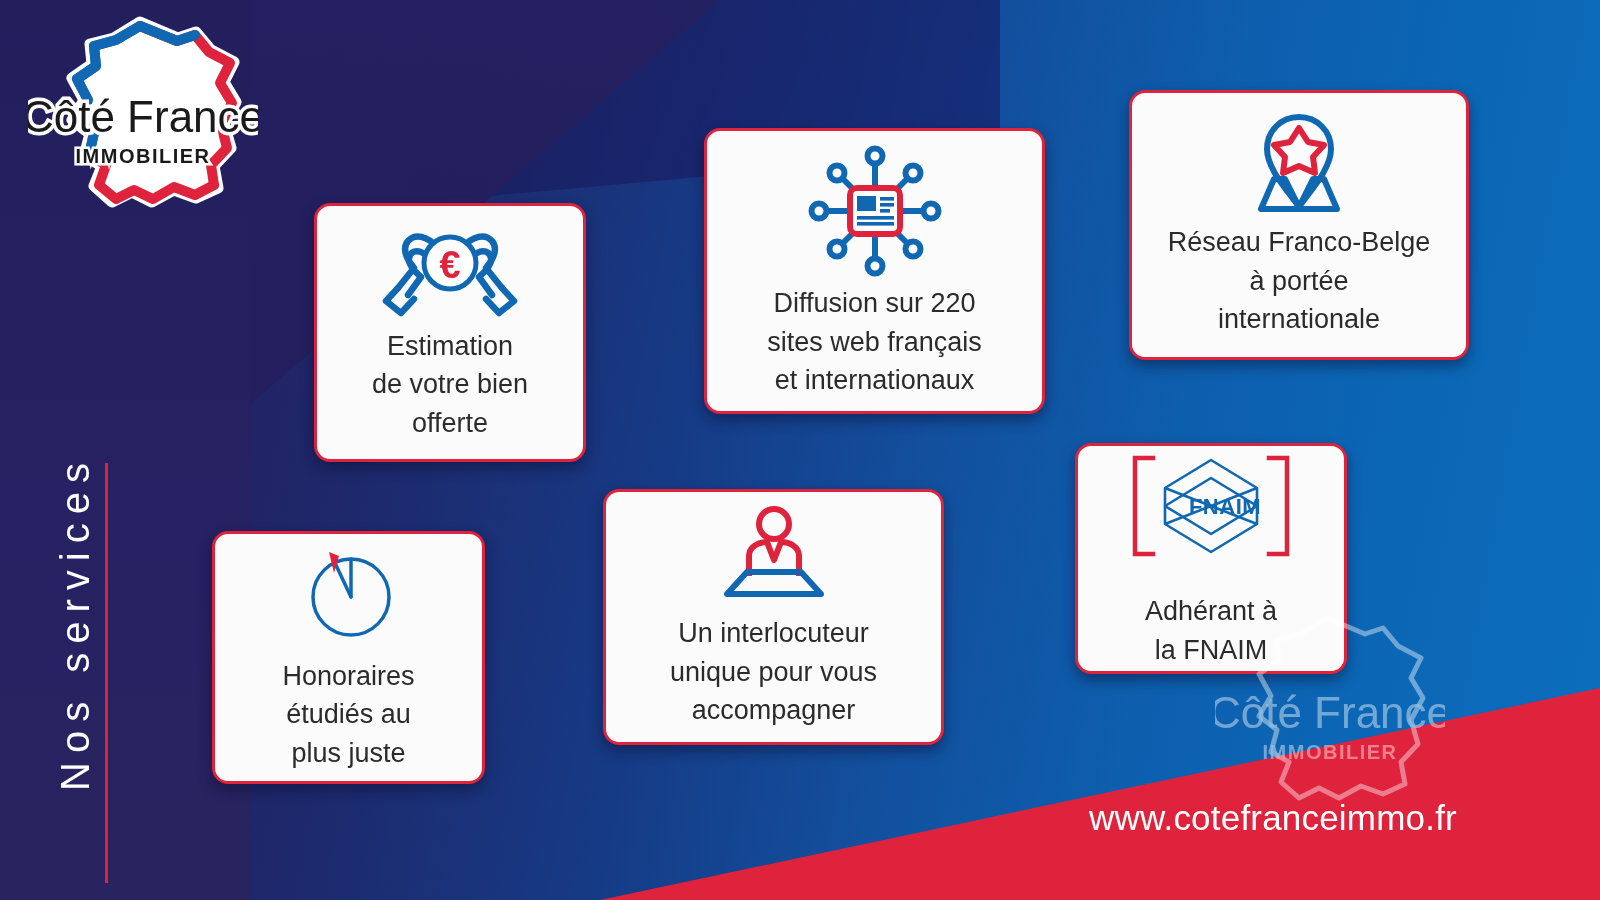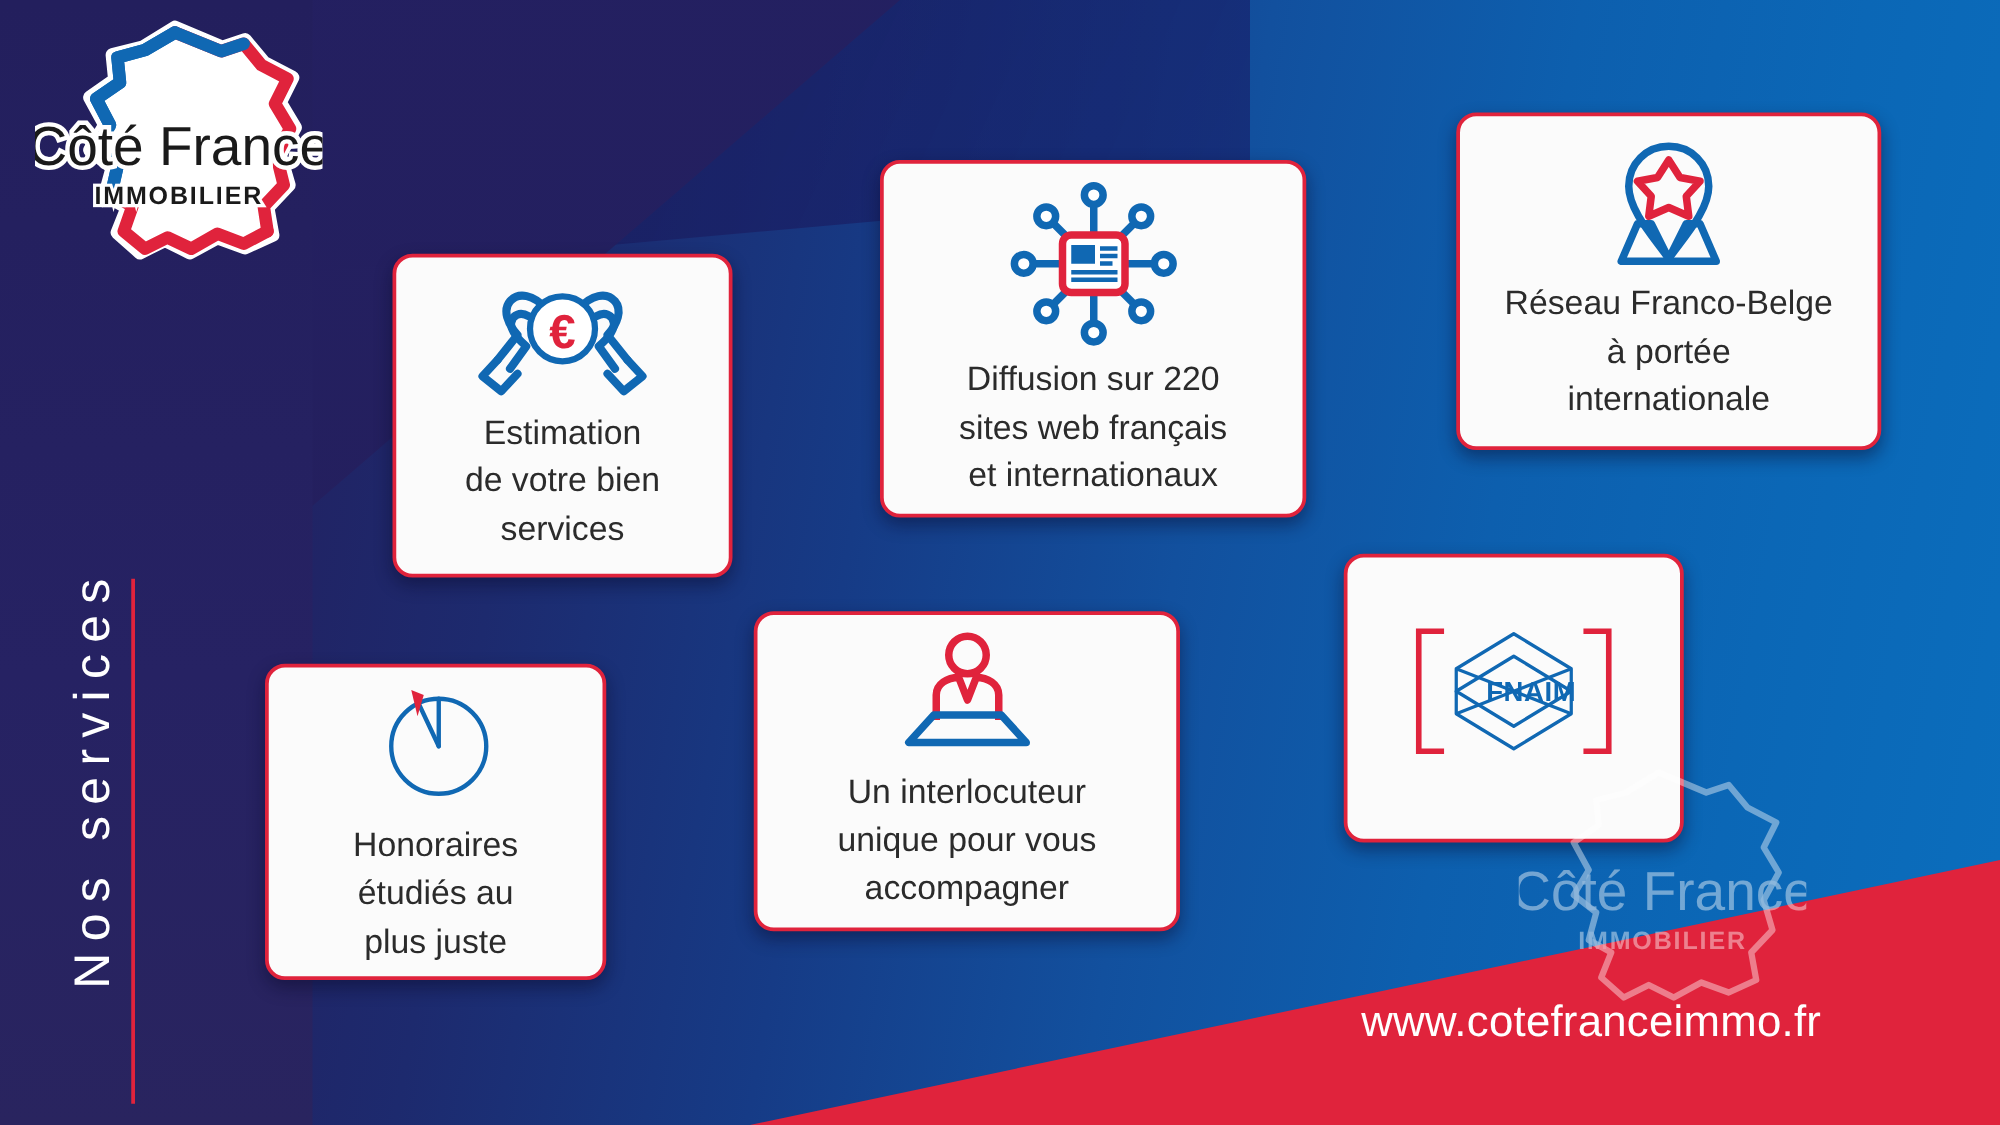--- a/index.html
+++ b/index.html
@@ -124,21 +124,21 @@
     text-align:center;
     white-space:pre-line;
     font-weight:400;
   }
 
   
   #card-estimation   { left:314px;  top:203px; width:272px; height:259px; }
   #card-estimation .icon { margin-bottom:8px; }
   #card-diffusion    { left:704px;  top:128px; width:341px; height:286px;align-items:center; }
   #card-diffusion .icon { margin-bottom:4px; }
-  #card-reseau       { left:1165px; top:90px;  width:340px; height:270px; }
+  #card-reseau       { left:1129px; top:90px;  width:340px; height:270px; }
   #card-reseau .icon { margin-bottom:6px; }
   #card-honoraires   { left:212px;  top:531px; width:273px; height:253px; }
   #card-honoraires .icon { margin-bottom:16px; }
   #card-interlocuteur{ left:603px;  top:489px; width:341px; height:256px; }
   #card-interlocuteur .icon { margin-bottom:14px; }
   #card-fnaim        { left:1075px; top:443px; width:272px; height:231px;gap:16px; }
   #card-fnaim .icon { margin-bottom:12px; }
 </style>
 </head>
 <body>
@@ -184,21 +184,21 @@
           <path d="M88 24 C98 13, 110 10, 117 18 C123 25, 119 36, 111 45 L127 65"></path>
           <path d="M102 30 C109 26, 115 29, 116 35 C117 41, 111 48, 104 54 L117 72"></path>
           <path d="M127 65 L139 78 L124 90 L111 76"></path>
         </g>
         <circle cx="75" cy="40" r="26" fill="#ffffff" stroke="#1068b3" stroke-width="5"></circle>
         <text x="75" y="55" text-anchor="middle" font-family="Liberation Sans, sans-serif" font-size="38" font-weight="700" fill="#e0233c">€</text>
       </svg>
     </div>
     <div class="label">Estimation
 de votre bien
-services</div>
+offerte</div>
   </div>
 
   <div class="card" id="card-diffusion">
     <div class="icon">
       <svg width="140" height="138" viewBox="0 0 140 138" xmlns="http://www.w3.org/2000/svg">
         <g stroke="#1068b3" stroke-width="6" fill="none" stroke-linecap="round">
           <line x1="70" y1="22" x2="70" y2="48"></line>
           <line x1="70" y1="90" x2="70" y2="116"></line>
           <line x1="22" y1="69" x2="48" y2="69"></line>
           <line x1="92" y1="69" x2="118" y2="69"></line>
@@ -284,20 +284,22 @@
           <path d="M90 12 L136 40 L136 76 L90 104 L44 76 L44 40 Z"></path>
           <path d="M44 58 L90 30 L136 58 L90 86 Z"></path>
           <path d="M44 40 L90 58"></path>
           <path d="M136 40 L90 58"></path>
           <path d="M44 76 L90 58"></path>
           <path d="M136 76 L90 58"></path>
         </g>
         <text x="104" y="66" text-anchor="middle" font-family="Liberation Sans, sans-serif" font-size="22" font-weight="700" letter-spacing="0.5" fill="#1068b3">FNAIM</text>
       </svg>
     </div>
+    <div class="label">Adhérant à
+la FNAIM</div>
   </div>
 
   <div class="watermark">
     <svg width="230" height="200" viewBox="0 0 230 200" xmlns="http://www.w3.org/2000/svg">
       <path d="M112 6 L150 22 L168 16 L183 34 L206 46 L196 66 L208 86 L196 108 L203 132
                L186 150 L190 172 L168 182 L146 174 L124 186 L104 176 L84 186 L66 170
                L74 150 L56 140 L62 118 L44 104 L56 84 L44 62 L64 48 L62 28 L86 22 Z" fill="none" stroke="#ffffff" stroke-width="5" stroke-linejoin="round" opacity=".75"></path>
       <text x="115" y="116" text-anchor="middle" font-family="Liberation Sans, sans-serif" font-size="44" font-weight="400" fill="#ffffff" opacity=".78">Côté France</text>
       <text x="115" y="147" text-anchor="middle" font-family="Liberation Sans, sans-serif" font-size="20" font-weight="700" letter-spacing="1.5" fill="#ffffff" opacity=".78">IMMOBILIER</text>
     </svg>

